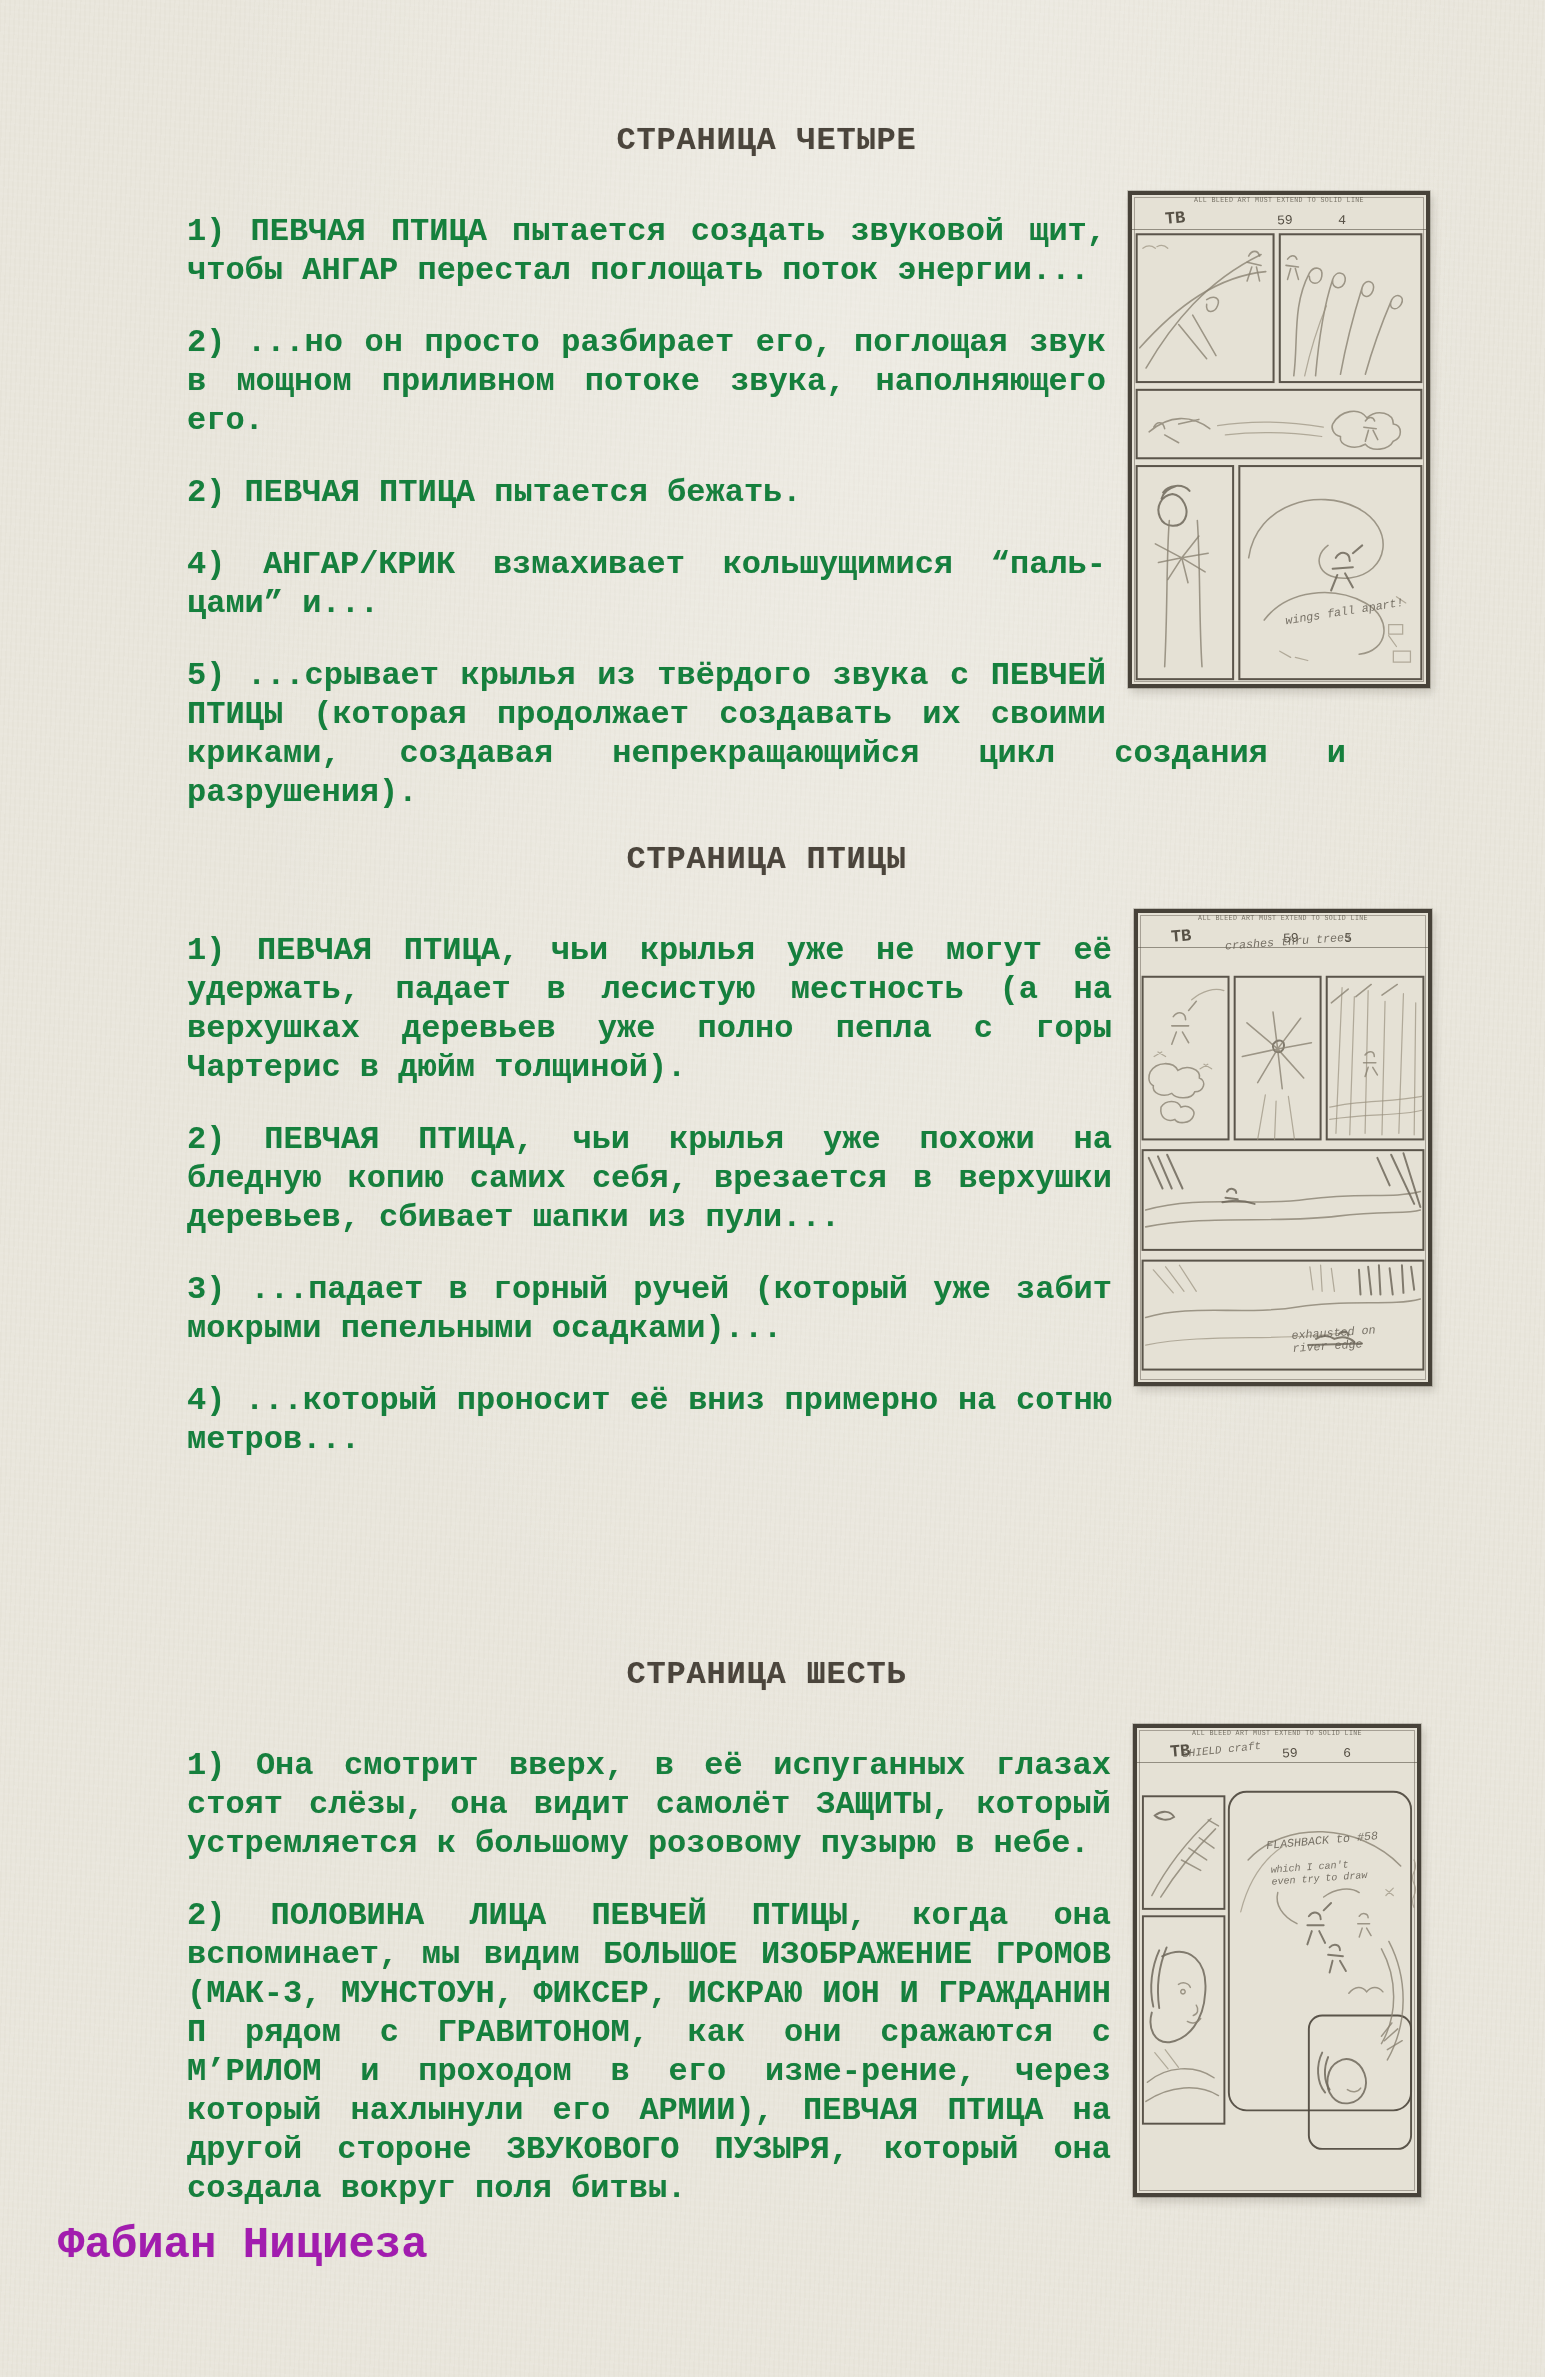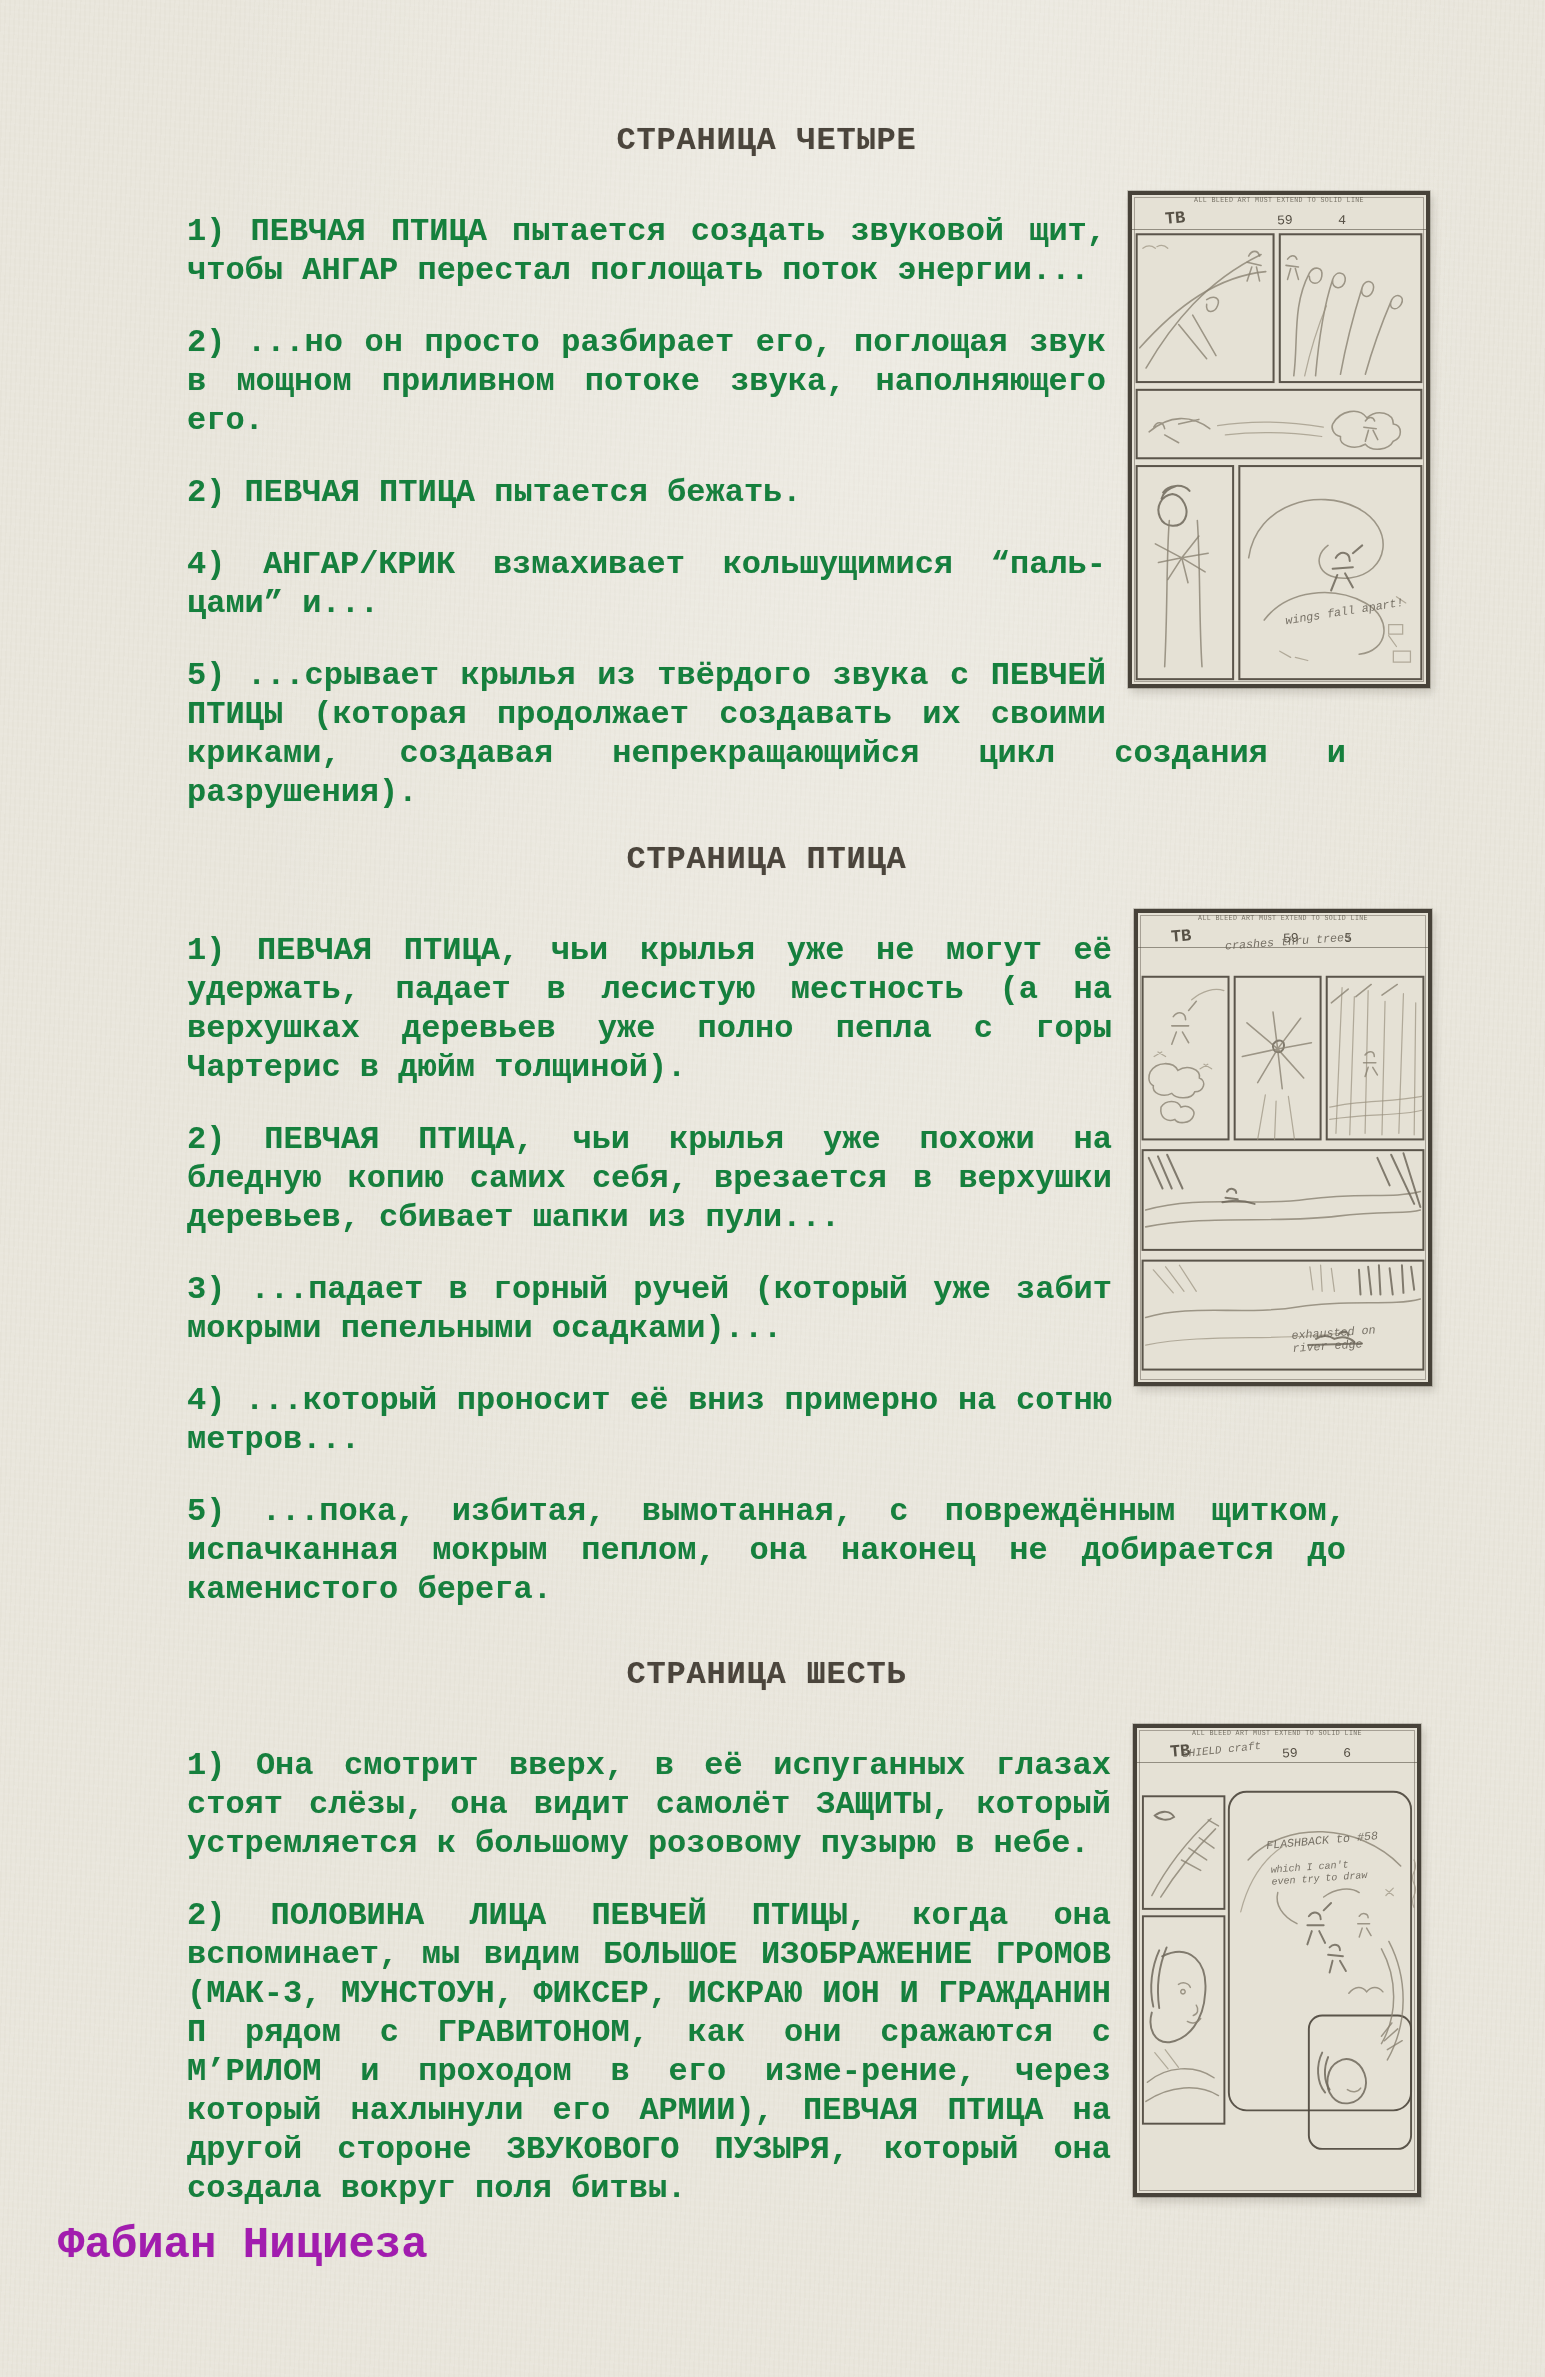--- a/index.html
+++ b/index.html
@@ -123,21 +123,21 @@
     </aside>
 
     <p>1) ПЕВЧАЯ ПТИЦА пытается создать звуковой щит, чтобы АНГАР перестал поглощать поток энергии...</p>
     <p>2) ...но он просто разбирает его, поглощая звук в мощном приливном потоке звука, наполняющего его.</p>
     <p>2) ПЕВЧАЯ ПТИЦА пытается бежать.</p>
     <p>4) АНГАР/КРИК взмахивает кольшущимися “паль-цами” и...</p>
     <p>5) ...срывает крылья из твёрдого звука с ПЕВЧЕЙ ПТИЦЫ (которая продолжает создавать их своими криками, создавая непрекращающийся цикл создания и разрушения).</p>
   </section>
 
   <section class="sec sec5">
-    <h2>СТРАНИЦА ПТИЦА</h2>
+    <h2>СТРАНИЦА ПТИЦЫ</h2>
 
     <aside class="board b2">
       <div class="board-inner"></div>
       <div class="bh">
         <div class="bh-tmpl">ALL BLEED ART MUST EXTEND TO SOLID LINE</div>
         <div class="bh-row">
           <span class="bh-tb">TB</span>
           <span class="bh-issue">59</span>
           <span class="bh-pg">5</span>
         </div>
@@ -178,21 +178,20 @@
         <path class="pl" d="M20,408 l26,30 M36,404 l24,32 M54,402 l22,34"></path>
       </svg>
       <div class="note note-crashes">crashes thru trees</div>
       <div class="note note-exhausted">exhausted on river edge</div>
     </aside>
 
     <p>1) ПЕВЧАЯ ПТИЦА, чьи крылья уже не могут её удержать, падает в лесистую местность (а на верхушках деревьев уже полно пепла с горы Чартерис в дюйм толщиной).</p>
     <p>2) ПЕВЧАЯ ПТИЦА, чьи крылья уже похожи на бледную копию самих себя, врезается в верхушки деревьев, сбивает шапки из пули...</p>
     <p>3) ...падает в горный ручей (который уже забит мокрыми пепельными осадками)...</p>
     <p>4) ...который проносит её вниз примерно на сотню метров...</p>
-    <p>5) ...пока, избитая, вымотанная, с повреждённым щитком, испачканная мокрым пеплом, она наконец не добирается до каменистого берега.</p>
   </section>
 
   <section class="sec sec6">
     <h2>СТРАНИЦА ШЕСТЬ</h2>
 
     <aside class="board b3">
       <div class="board-inner"></div>
       <div class="bh">
         <div class="bh-tmpl">ALL BLEED ART MUST EXTEND TO SOLID LINE</div>
         <div class="bh-row">

